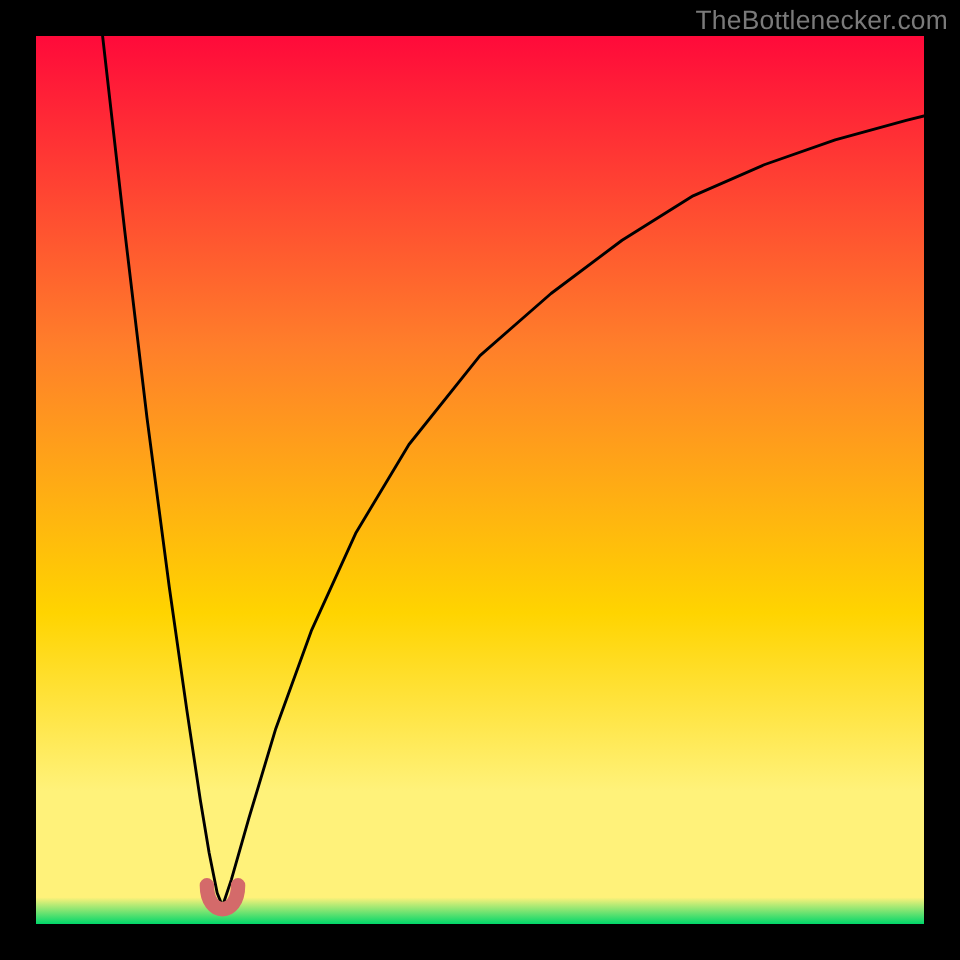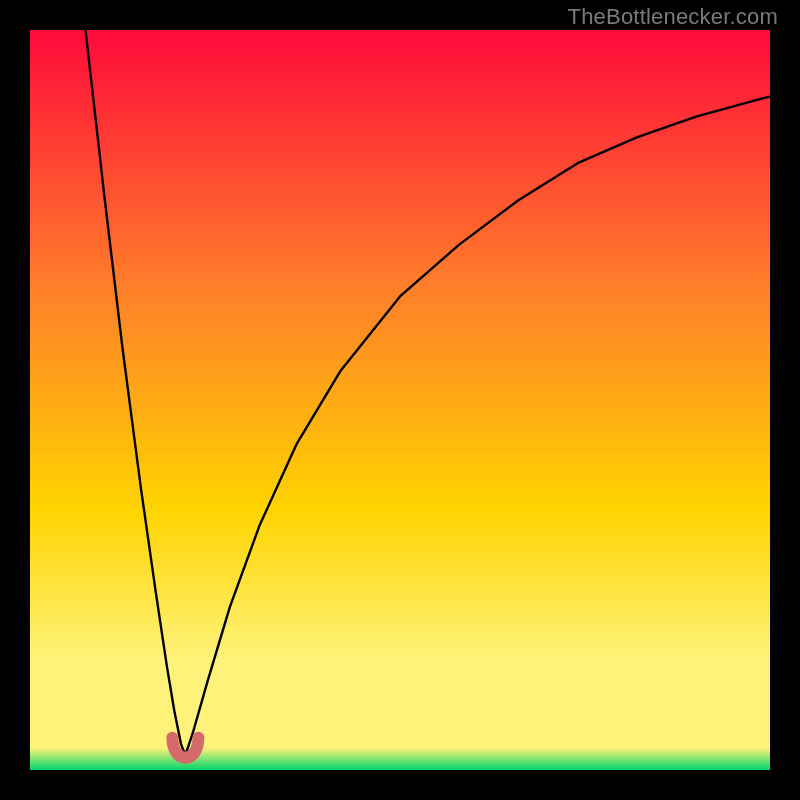--- a/index.html
+++ b/index.html
@@ -29,21 +29,21 @@
   }
   svg.curve {
     position: absolute;
     inset: 0;
     width: 100%;
     height: 100%;
   }
   .watermark {
     position: absolute;
     top: 4px;
-    right: 22px;
+    right: 10px;
     font-family: Arial, Helvetica, sans-serif;
     font-size: 22px;
     font-weight: 500;
     color: #7a7a7a;
     letter-spacing: 0.2px;
     user-select: none;
   }
 </style>
 </head>
 <body>

